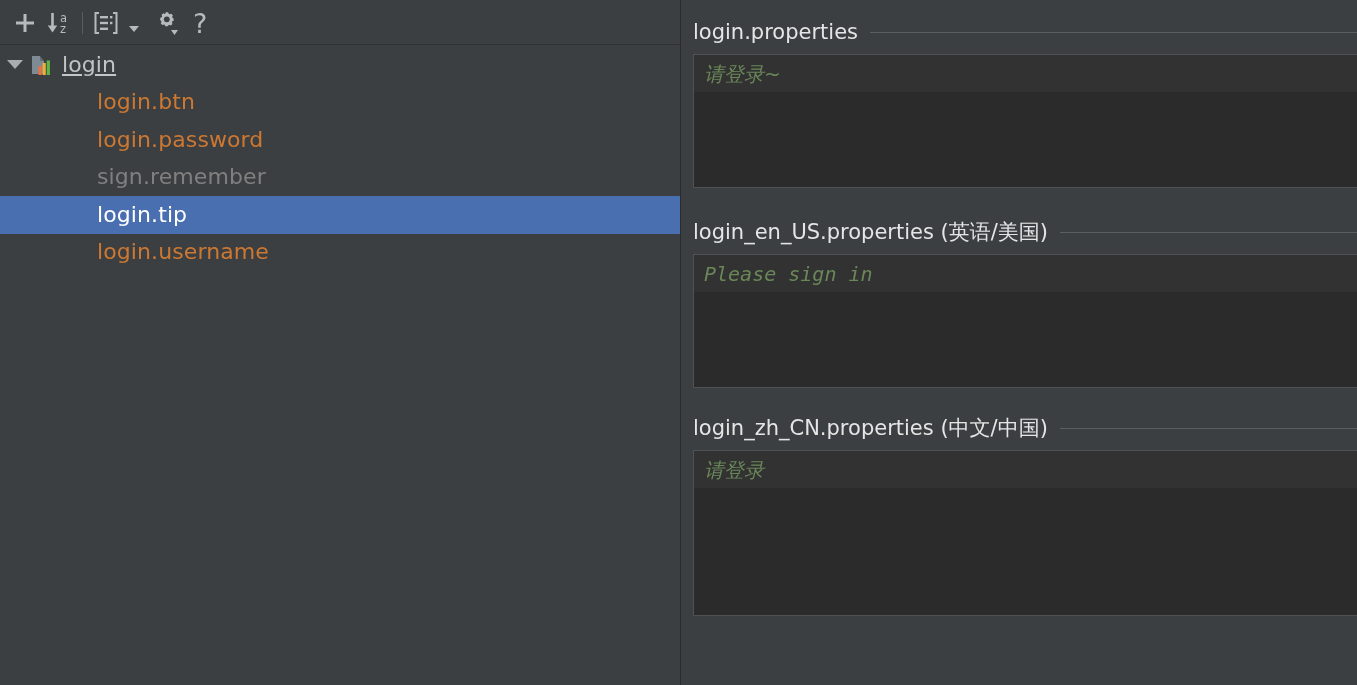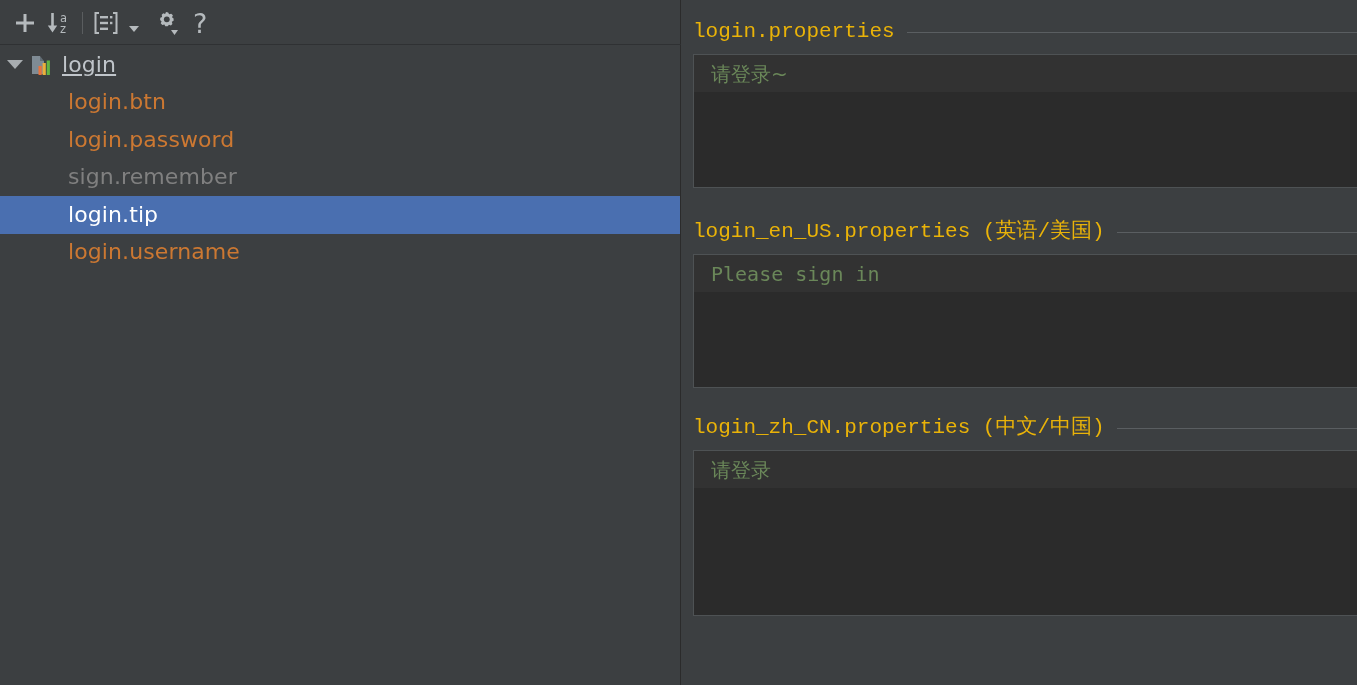--- a/index.html
+++ b/index.html
@@ -89,21 +89,21 @@
     position: relative;
     height: 37.5px;
     display: flex;
     align-items: center;
     box-sizing: border-box;
   }
   .tree-row.root {
     padding-left: 0;
   }
   .tree-row.child {
-    padding-left: 68px;
+    padding-left: 97px;
   }
   .tree-row.selected {
     background: #4a6fb0;
   }
   .twisty {
     width: 30px;
     display: flex;
     align-items: center;
     justify-content: center;
     flex: 0 0 30px;
@@ -148,24 +148,23 @@
   }
   .section-header {
     display: flex;
     align-items: center;
     padding-left: 12px;
     height: 44px;
     box-sizing: border-box;
   }
   .section-title {
     font-size: 21px;
-    color: #eab308;
+    color: #e5e5e5;
     white-space: nowrap;
     line-height: 24px;
-    font-family: Liberation Mono, monospace;
   }
   .section-rule {
     flex: 1 1 auto;
     height: 1px;
     background: #5a5e61;
     margin-left: 12px;
     margin-right: 0;
   }
   .editor-box {
     position: relative;
@@ -180,22 +179,23 @@
   }
   .editor-box.h1 { height: 134px; }
   .editor-box.h2 { height: 134px; }
   .editor-box.h3 { height: 166px; }
   .caret-line {
     position: relative;
     height: 37px;
     background: #323232;
     display: flex;
     align-items: center;
-    padding-left: 17px;
-    box-sizing: border-box;
+    padding-left: 10px;
+    box-sizing: border-box;
+    font-style: italic;
   }
   .editor-text {
     font-family: "DejaVu Sans Mono", "Liberation Mono", monospace;
     font-size: 20px;
     color: #6a8759;
     white-space: pre;
     line-height: 24px;
   }
   .editor-text.cjk {
     font-family: "DejaVu Sans", "Liberation Sans", sans-serif;

